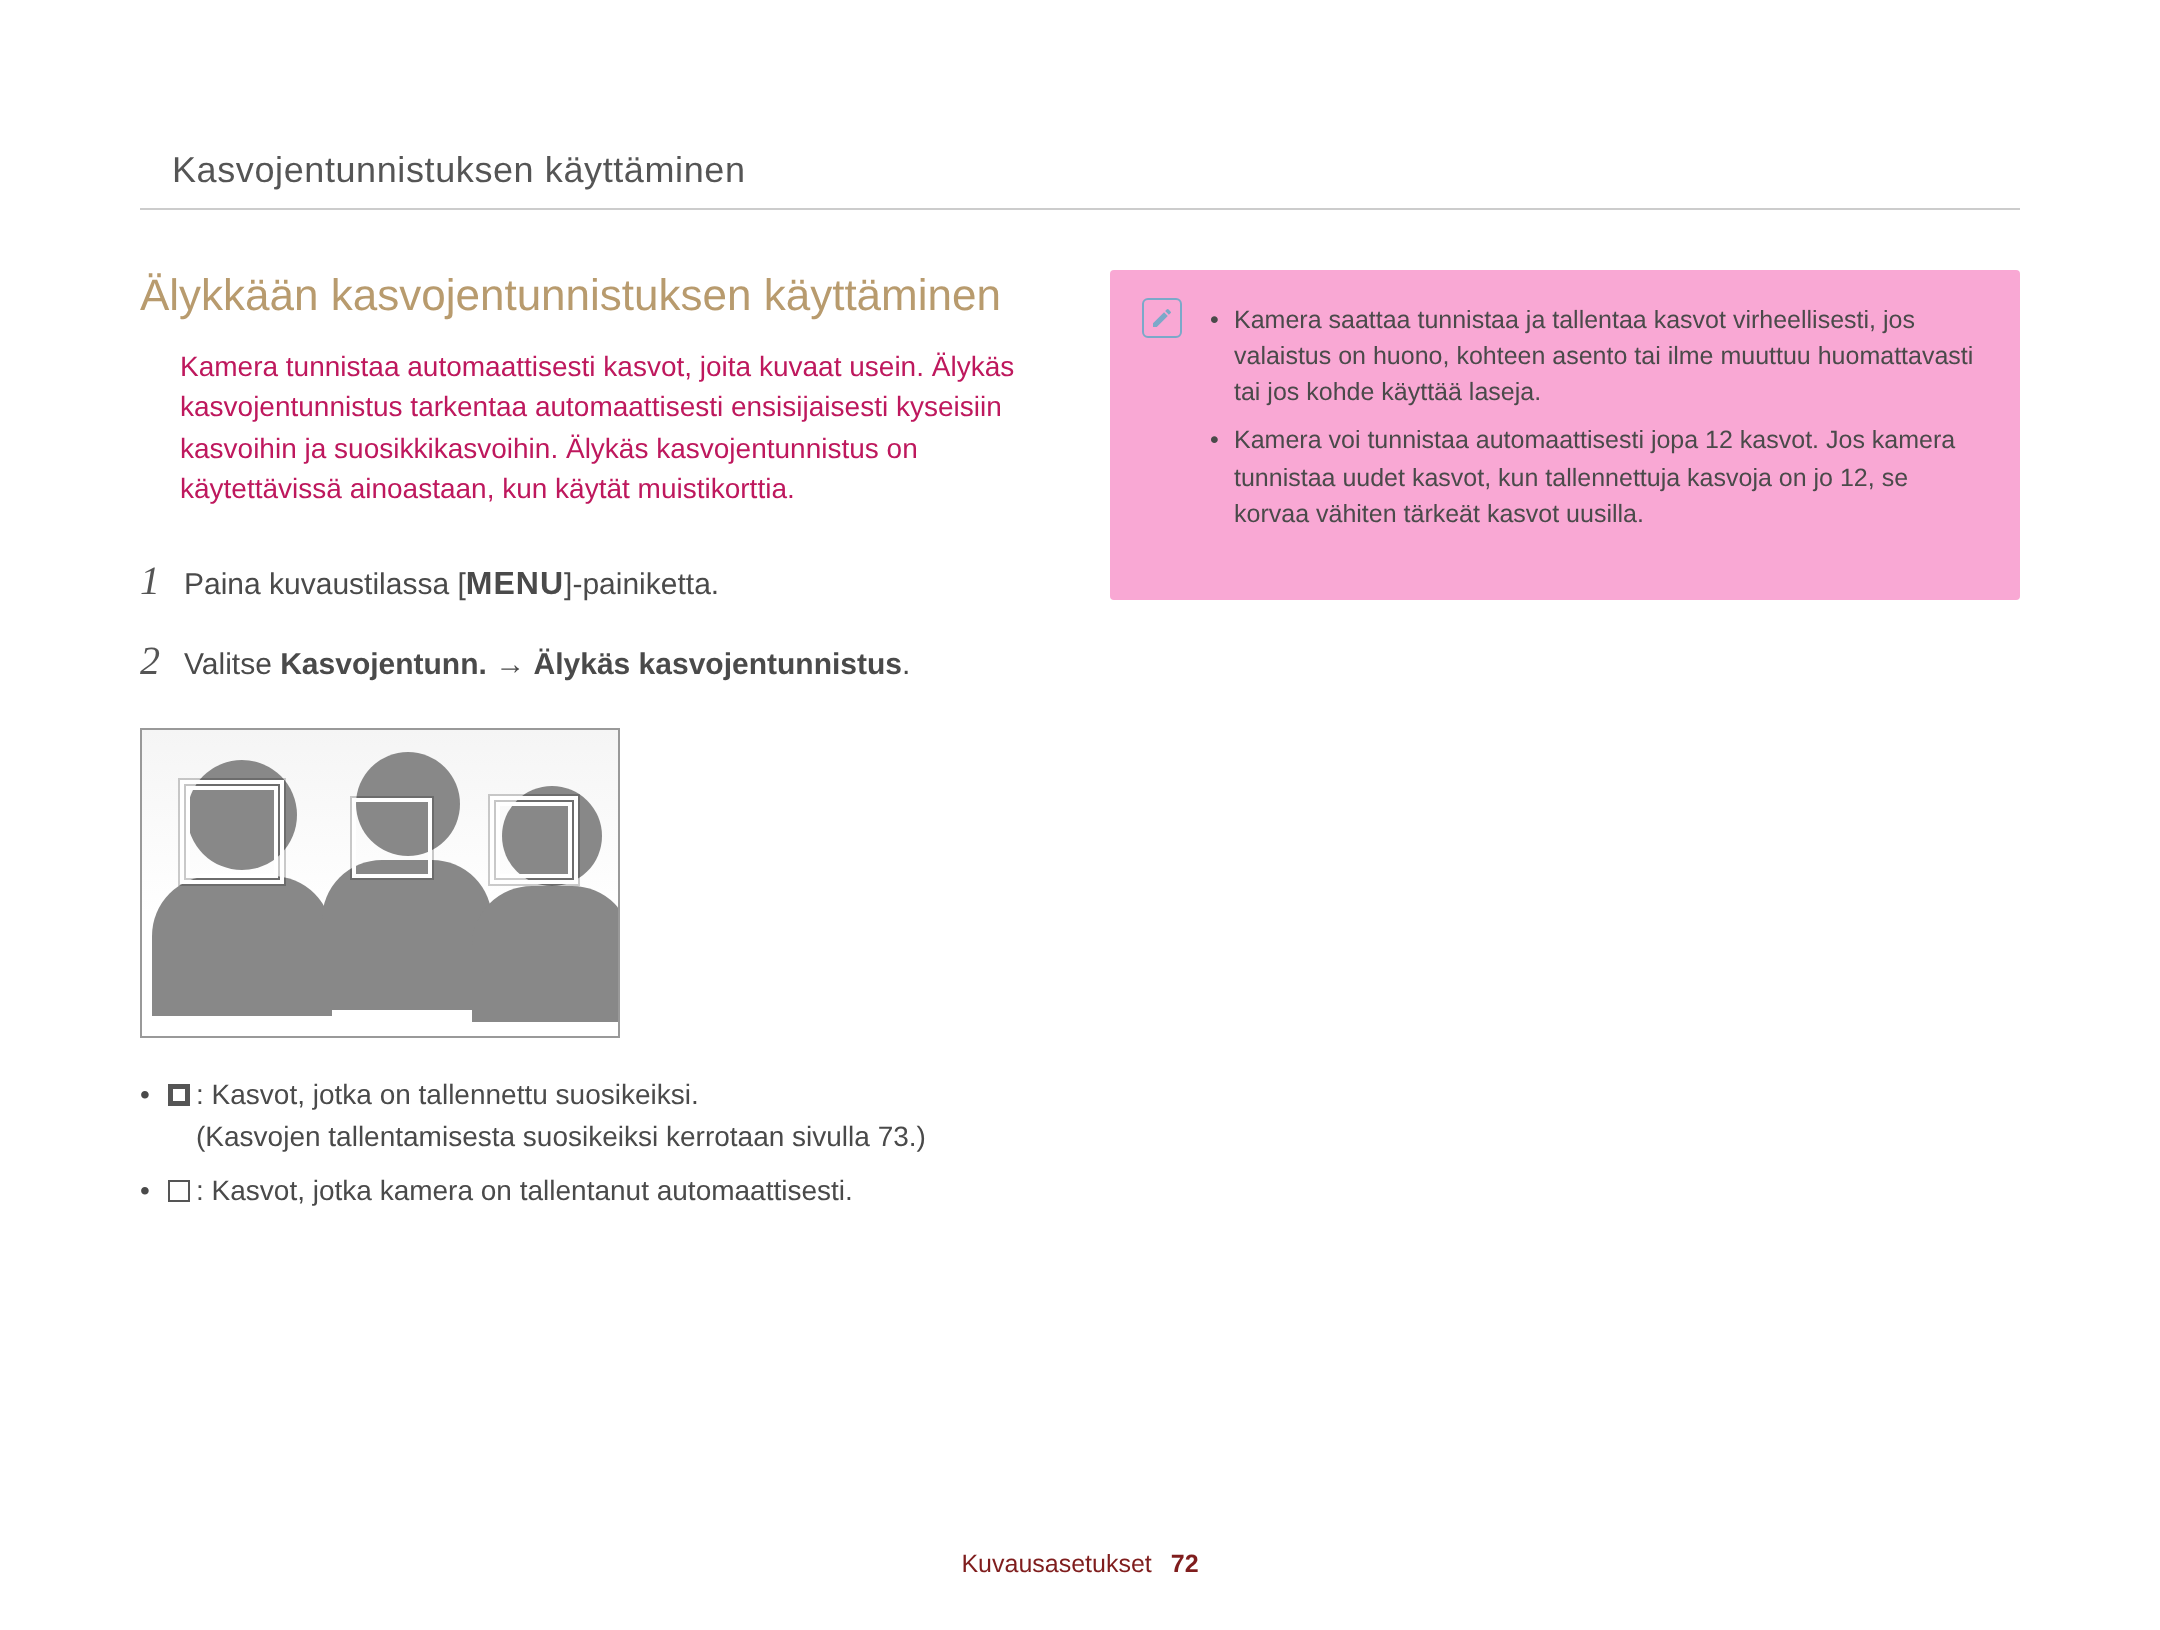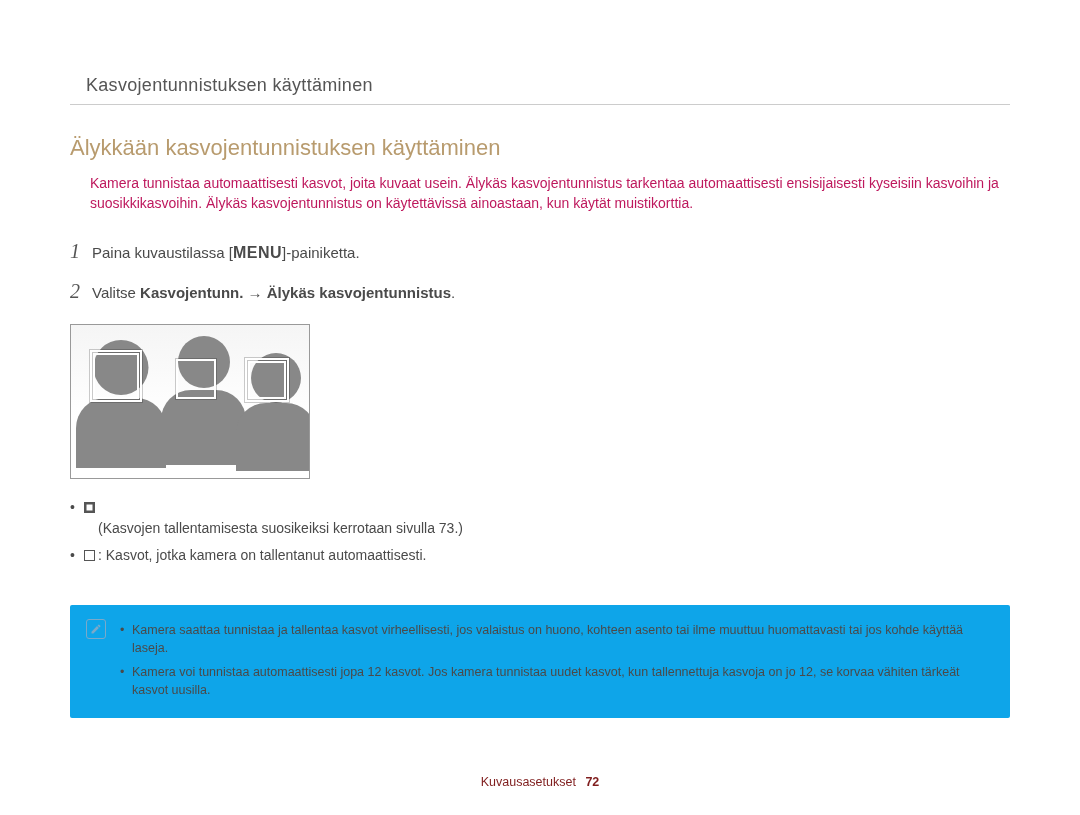--- a/index.html
+++ b/index.html
@@ -26,22 +26,21 @@
       margin-bottom: 8px;
       margin-left: 16px;
     }
     .divider {
       border: none;
       border-top: 1px solid #ccc;
       margin-bottom: 30px;
     }
     .content {
       display: flex;
-      gap: 15px;
-      flex-direction: column;
+      gap: 30px;
     }
     .left-col {
       flex: 0 0 455px;
     }
     .right-col {
       flex: 1;
     }
     .section-heading {
       font-size: 22px;
       font-weight: 400;
@@ -147,22 +146,22 @@
       width: 11px;
       height: 11px;
       border: 1.5px solid #555;
       vertical-align: -1px;
       margin-right: 3px;
     }
     .note-sub {
       padding-left: 14px;
     }
     .info-box {
-      background: #0ea5e9;
-      padding: 16px 18px 12px 50px;
+      background: #f9a8d4;
+      padding: 16px 18px 28px 50px;
       font-size: 12.5px;
       line-height: 1.45;
       color: #4a4a4a;
       position: relative;
       border-radius: 2px;
     }
     .info-icon {
       position: absolute;
       left: 16px;
       top: 14px;
@@ -245,21 +244,21 @@
         </div>
         <div class="face-frame frame-outer frame1b"></div>
         <div class="face-frame frame1"></div>
         <div class="face-frame frame2"></div>
         <div class="face-frame frame-outer frame3b"></div>
         <div class="face-frame frame3"></div>
       </div>
 
       <div class="notes">
         <div class="note-item">
-          <span class="box-icon" style="box-shadow:0 0 0 1.5px #555 inset, 0 0 0 3px #fff inset;"></span>
+          <span class="box-icon" style="box-shadow:0 0 0 1.5px #555 inset, 0 0 0 3px #fff inset;"></span><span>: Kasvot, jotka on tallennettu suosikeiksi.</span>
           <div class="note-sub"><span>(</span><span>Kasvojen tallentamisesta suosikeiksi kerrotaan sivulla 73.)</span></div>
         </div>
         <div class="note-item">
           <span class="box-icon"></span><span>: Kasvot, jotka kamera on tallentanut automaattisesti.</span>
         </div>
       </div>
     </div>
 
     <div class="right-col">
       <div class="info-box">

